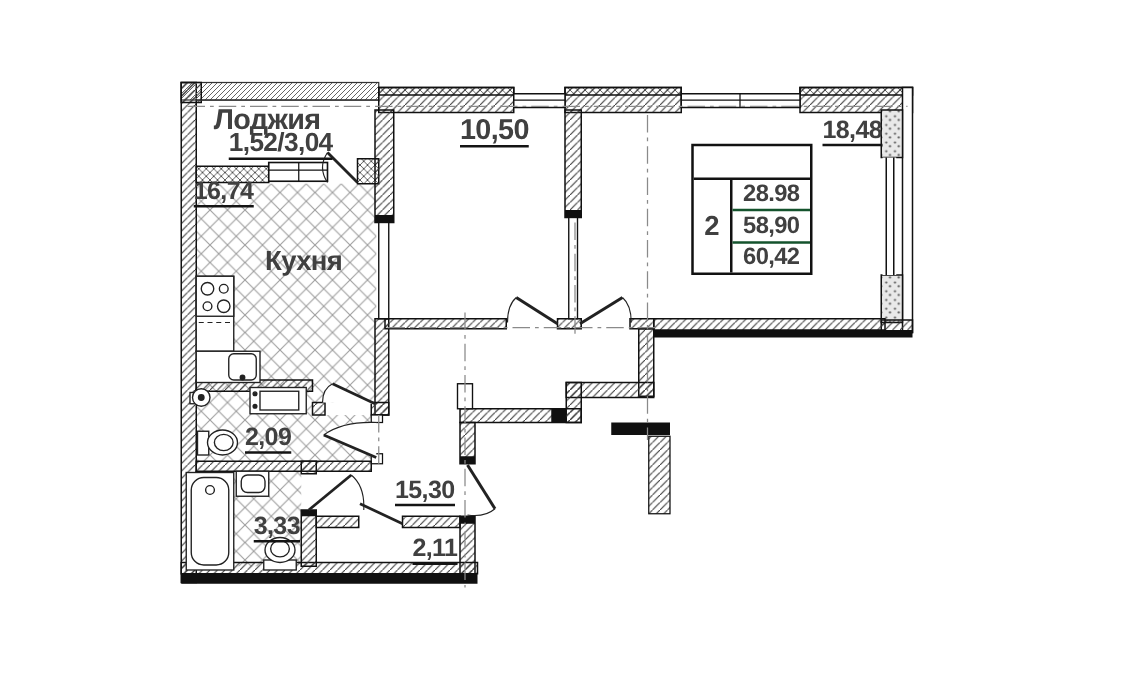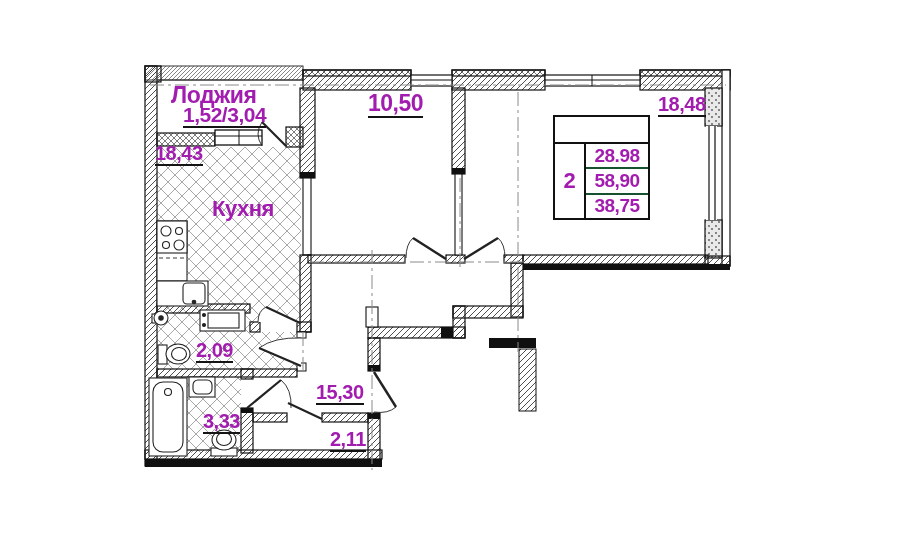--- a/index.html
+++ b/index.html
@@ -1,17 +1,17 @@
 <!DOCTYPE html>
 <html><head>
 <meta charset="utf-8">
 <style>
   html,body{margin:0;padding:0;background:#fff;}
   #stage{position:relative;width:764px;height:540px;background:#fff;overflow:hidden;
-         font-family:"Liberation Sans","DejaVu Sans",sans-serif;color:#a21caf;}
+         font-family:"Liberation Sans","DejaVu Sans",sans-serif;color:#404040;}
   #plan-svg{position:absolute;left:0;top:0;}
   .lbl{position:absolute;font-weight:700;letter-spacing:-0.5px;line-height:1;white-space:nowrap;}
   .ulbl{border-bottom:2px solid #141414;padding-bottom:1px;}
   
   #info-table{position:absolute;left:553px;top:115px;width:97px;height:105px;
               border:2px solid #111;box-sizing:border-box;display:flex;flex-direction:column;}
   #info-table .trow{height:27px;border-bottom:2px solid #111;box-sizing:border-box;}
   #info-table .tbody{flex:1;display:flex;}
   #info-table .tleft{width:31px;border-right:2px solid #111;box-sizing:border-box;
                      display:flex;align-items:center;justify-content:center;font-size:22px;font-weight:700;}
@@ -220,36 +220,36 @@
       <rect x="211" y="448" width="26" height="8"></rect>
       <ellipse cx="224" cy="440" rx="12" ry="10"></ellipse>
       <ellipse cx="224" cy="439" rx="7.5" ry="6.5"></ellipse>
     </g>
   </g>
 </svg>
 
 <div class="lbl" style="left:171px;top:84px;font-size:23px;">Лоджия</div>
 <div class="lbl ulbl" style="left:183px;top:104px;font-size:21px;">1,52/3,04</div>
 
-<div class="lbl ulbl" style="left:155px;top:143px;font-size:20px;">18,43</div>
+<div class="lbl ulbl" style="left:155px;top:143px;font-size:20px;">16,74</div>
 <div class="lbl" style="left:212px;top:198px;font-size:22px;">Кухня</div>
 
 <div class="lbl ulbl" style="left:368px;top:92px;font-size:23px;">10,50</div>
 <div class="lbl ulbl" style="left:658px;top:94px;font-size:20px;text-align:center;">18,48</div>
 
 <div class="lbl ulbl" style="left:196px;top:340px;font-size:20px;">2,09</div>
 <div class="lbl ulbl" style="left:203px;top:411px;font-size:20px;">3,33</div>
 <div class="lbl ulbl" style="left:316px;top:382px;font-size:20px;">15,30</div>
 <div class="lbl ulbl" style="left:330px;top:429px;font-size:20px;">2,11</div>
 
 <div id="info-table">
   <div class="trow"></div>
   <div class="tbody">
     <div class="tleft">2</div>
     <div class="tvals">
       <div class="tval">28.98</div>
       <div class="tval">58,90</div>
-      <div class="tval">38,75</div>
+      <div class="tval">60,42</div>
     </div>
   </div>
 </div>
 
 </div>
 
 </body></html>

